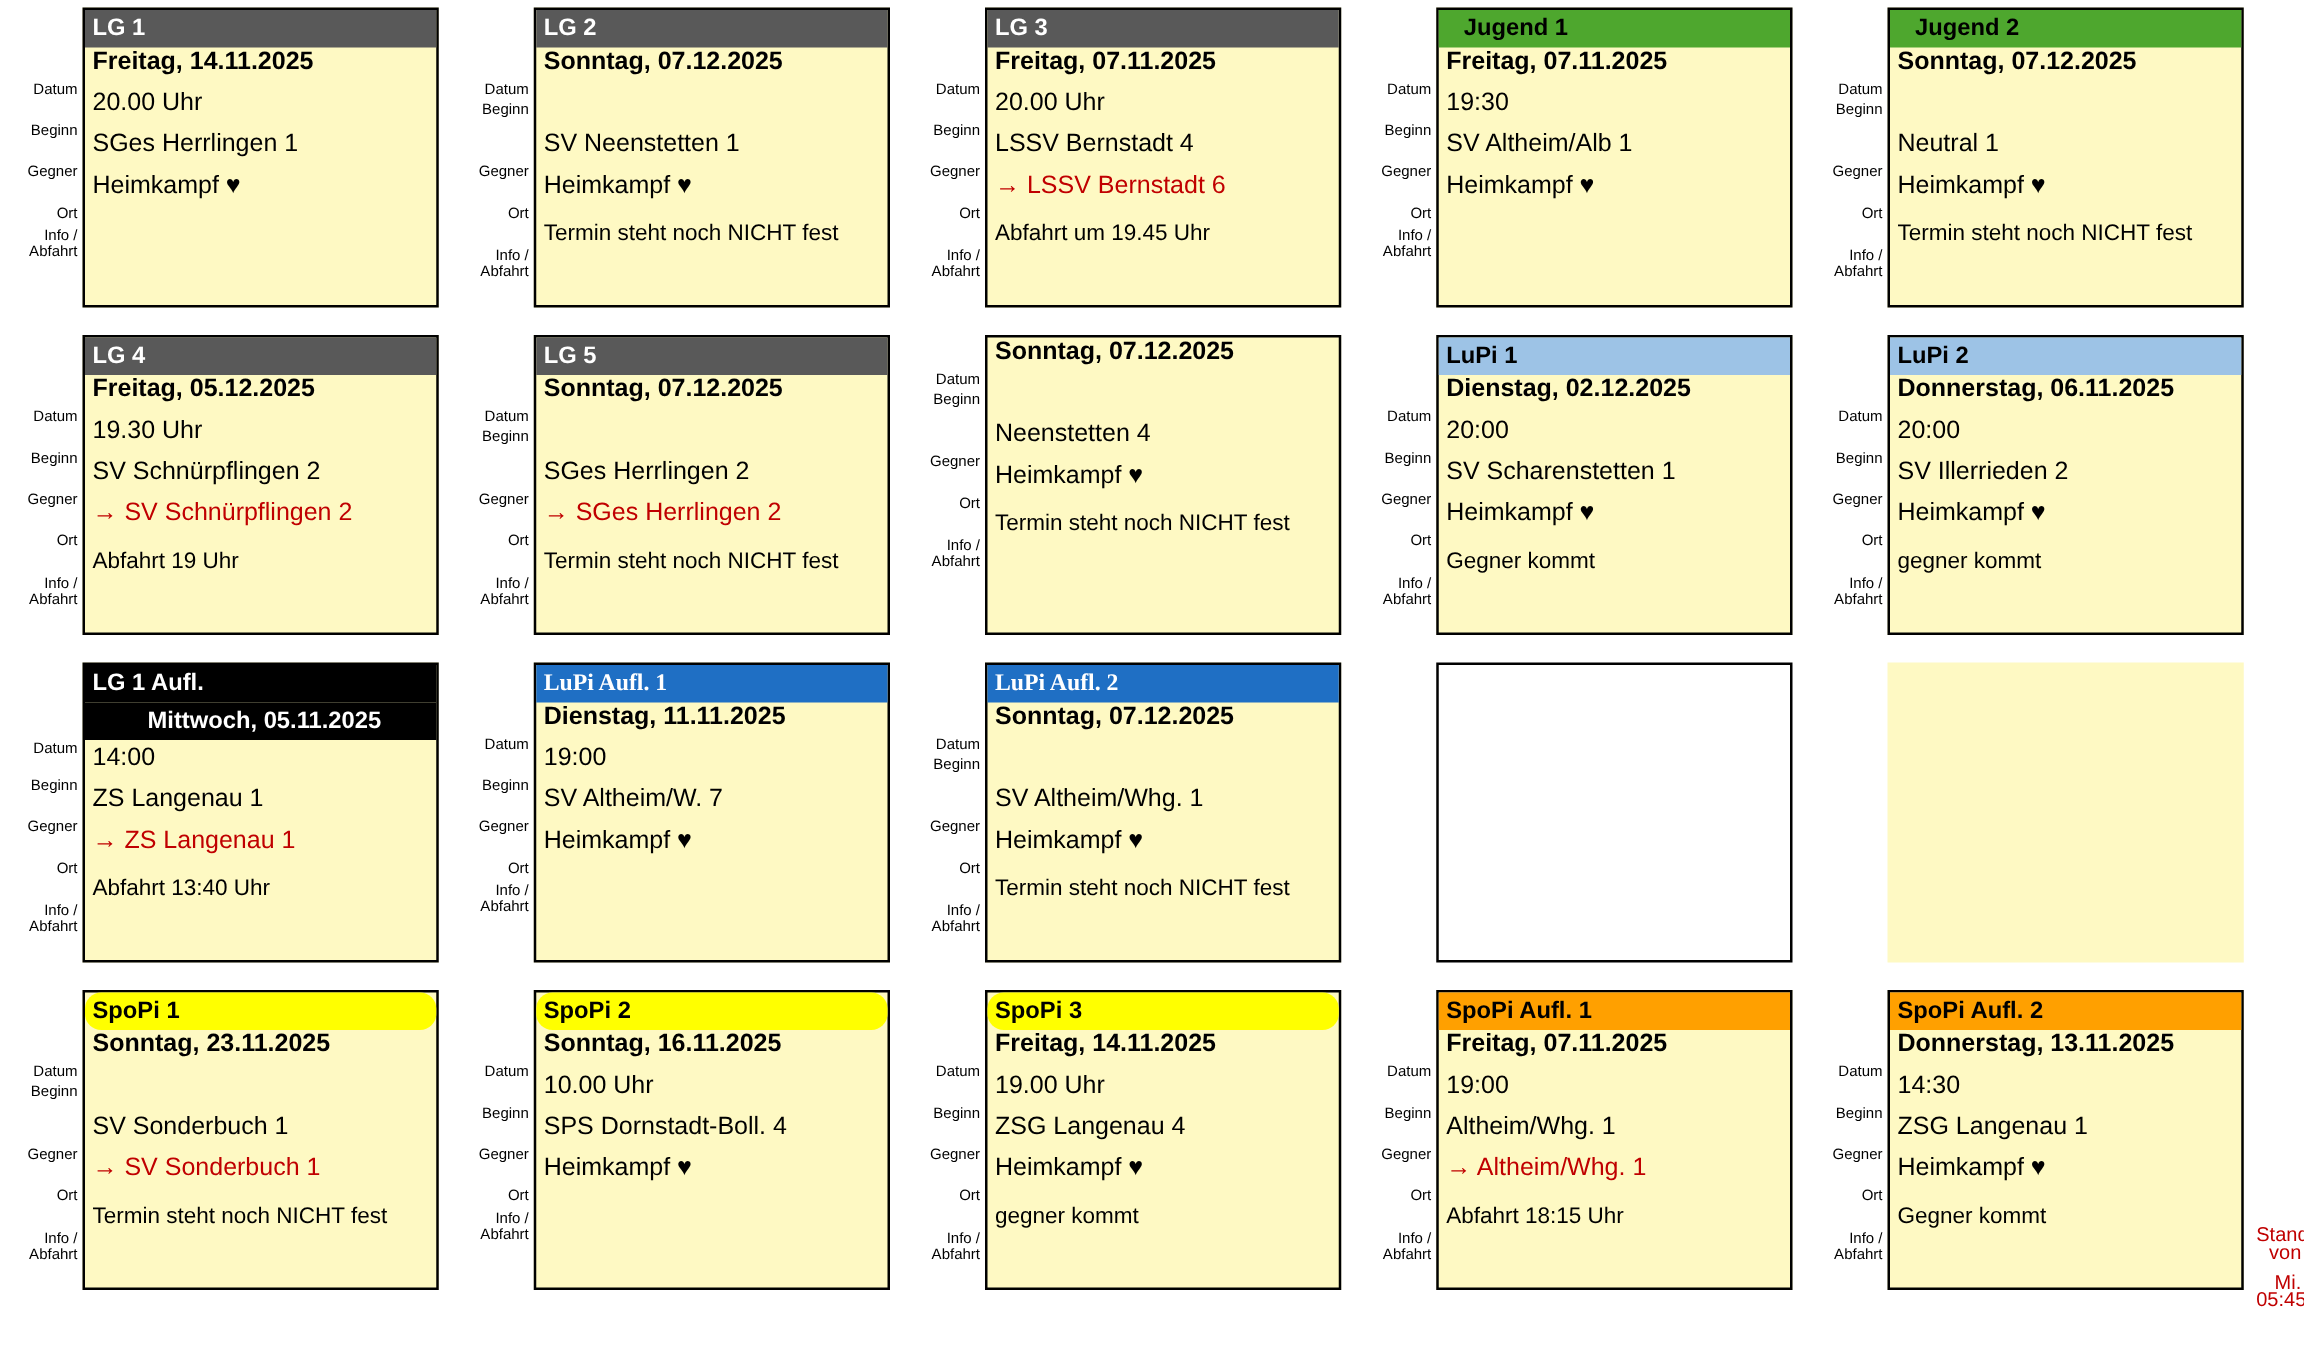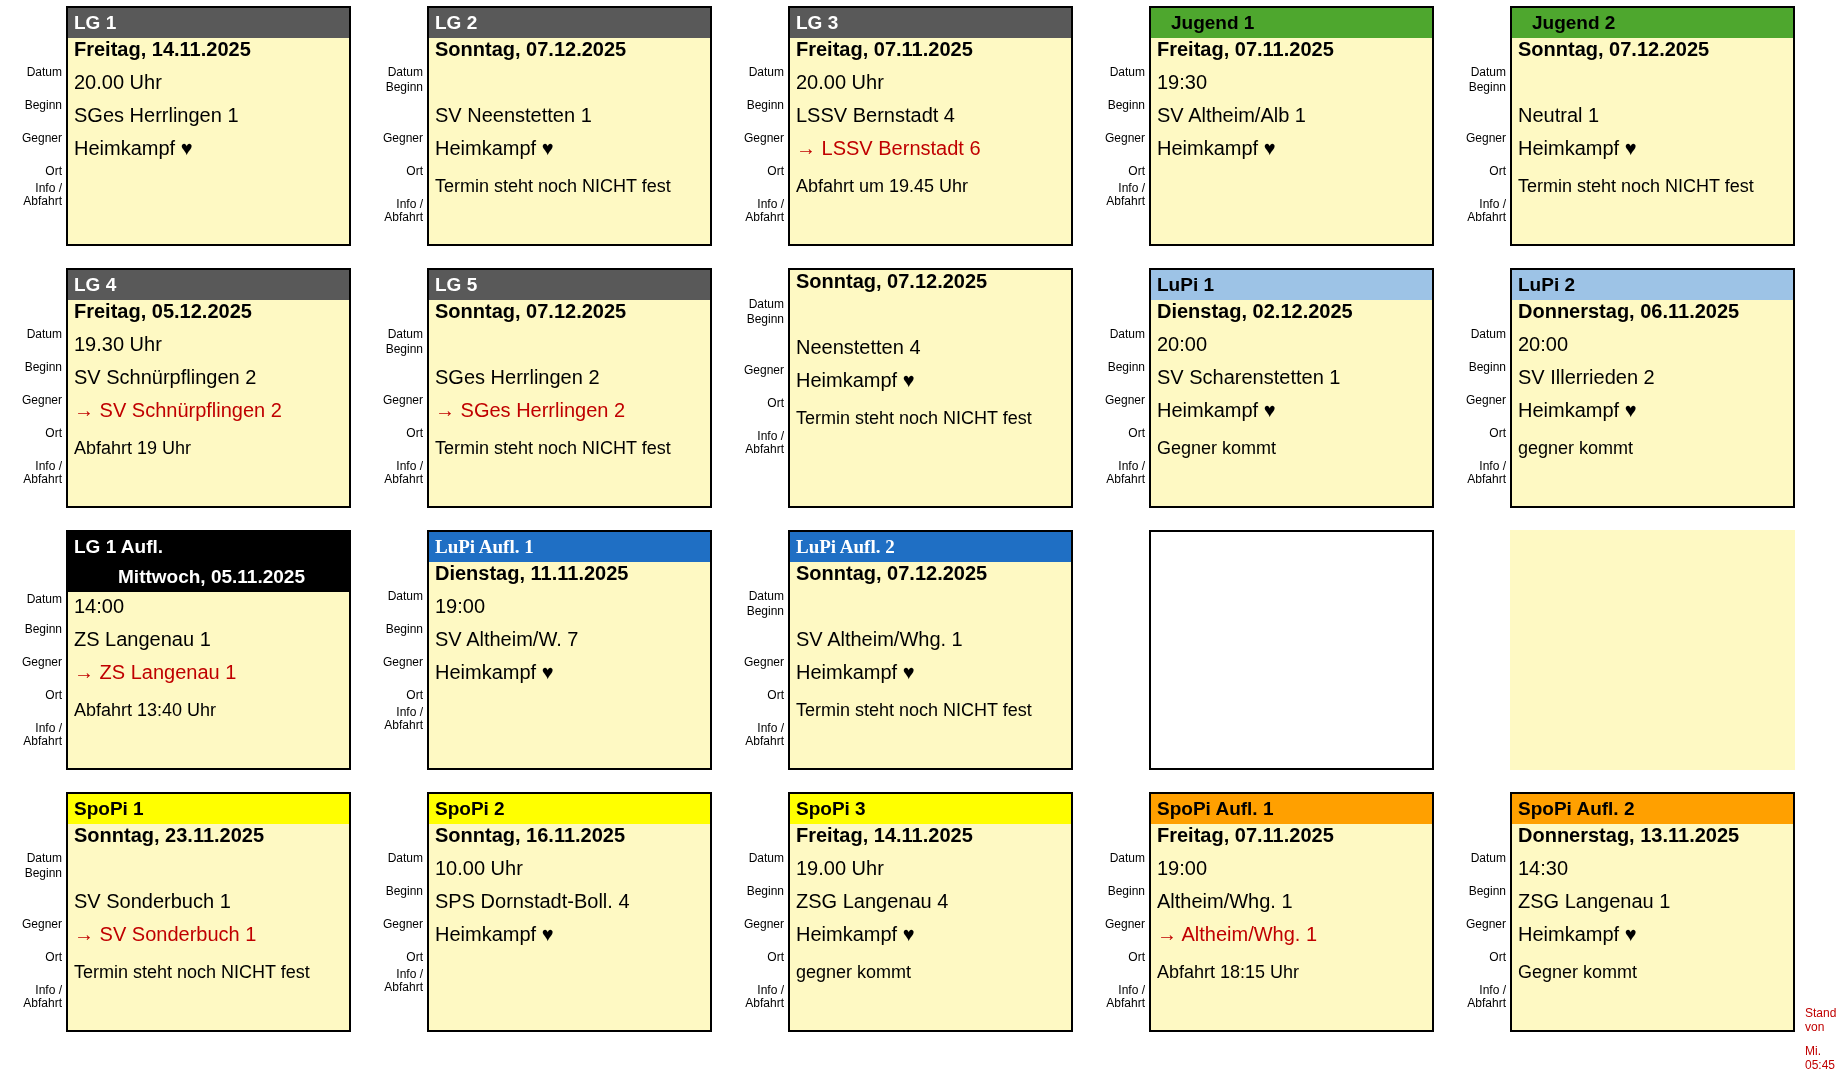--- a/index.html
+++ b/index.html
@@ -40,21 +40,21 @@
     box-sizing:border-box;
     color:#000;
     white-space:nowrap;
     overflow:hidden;
   }
   .hdr.dark{background:#595959;color:#fff;}
   .hdr.green{background:#4ea72e;color:#000;padding-left:20px;}
   .hdr.lightblue{background:#9dc3e6;color:#000;}
   .hdr.black{background:#000;color:#fff;}
   .hdr.blue{background:#1f6fc4;color:#fff;font-family:Liberation Serif, serif;}
-  .hdr.yellow{background:#ffff00;color:#000;}
+  .hdr.yellow{background:#ffff00;color:#000;border-radius:13px;}
   .hdr.orange{background:#ffa000;color:#000;}
 
   .rows{padding:0;}
   .line{
     display:flex;
     align-items:baseline;
     min-height:33px;
   }
   .lbl{
     width:0;
@@ -82,25 +82,25 @@
   }
   .val.bold{font-weight:bold;}
   .val.red{color:#c00000;}
   .line.info{min-height:40px;}
   .line.info .lbl span{top:6px;line-height:13px;text-align:right;}
   .val.italic{font-size:18px;padding-top:6px;}
 
   .stand{
     position:absolute;
     right:2px;
-    bottom:8px;
+    bottom:32px;
     color:#c00000;
-    font-size:12px;
+    font-size:16px;
     line-height:14px;
-    text-align:left;
+    text-align:right;
     width:36px;
   }
   .stand .sp{height:10px;}
 </style>
 </head>
 <body>
 
 <div id="grid">
     <div class="row">
       <div class="card">

